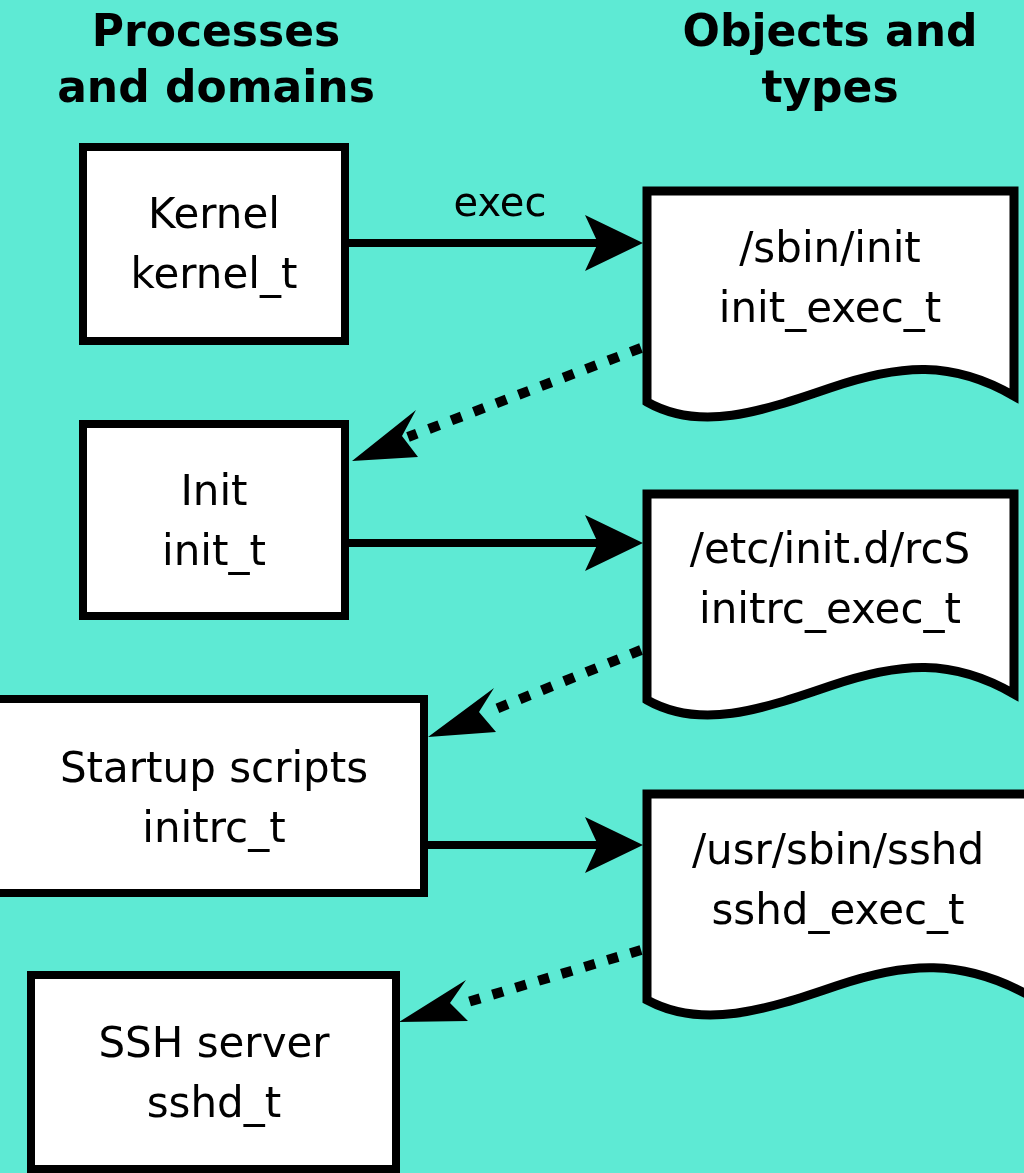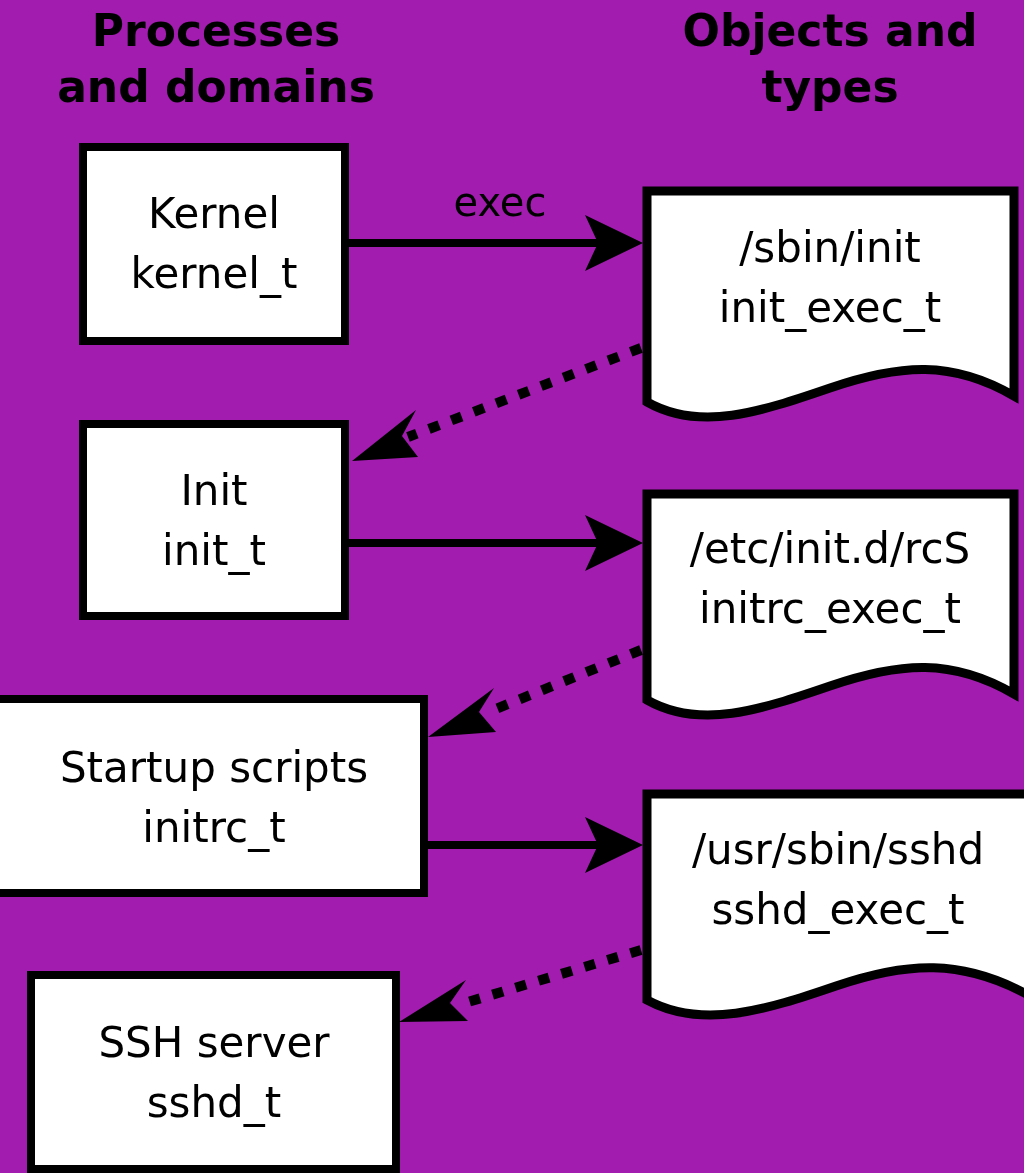--- a/index.html
+++ b/index.html
@@ -10,21 +10,21 @@
   body {
     width: 1024px;
     height: 1173px;
     overflow: hidden;
     font-family: "DejaVu Sans", sans-serif;
   }
   #diagram-root {
     position: relative;
     width: 1024px;
     height: 1173px;
-    background: #a21caf;
+    background: #5eead4;
   }
   svg#diagram-svg {
     position: absolute;
     top: 0;
     left: 0;
     width: 1024px;
     height: 1173px;
     display: block;
   }
   .col-header {

